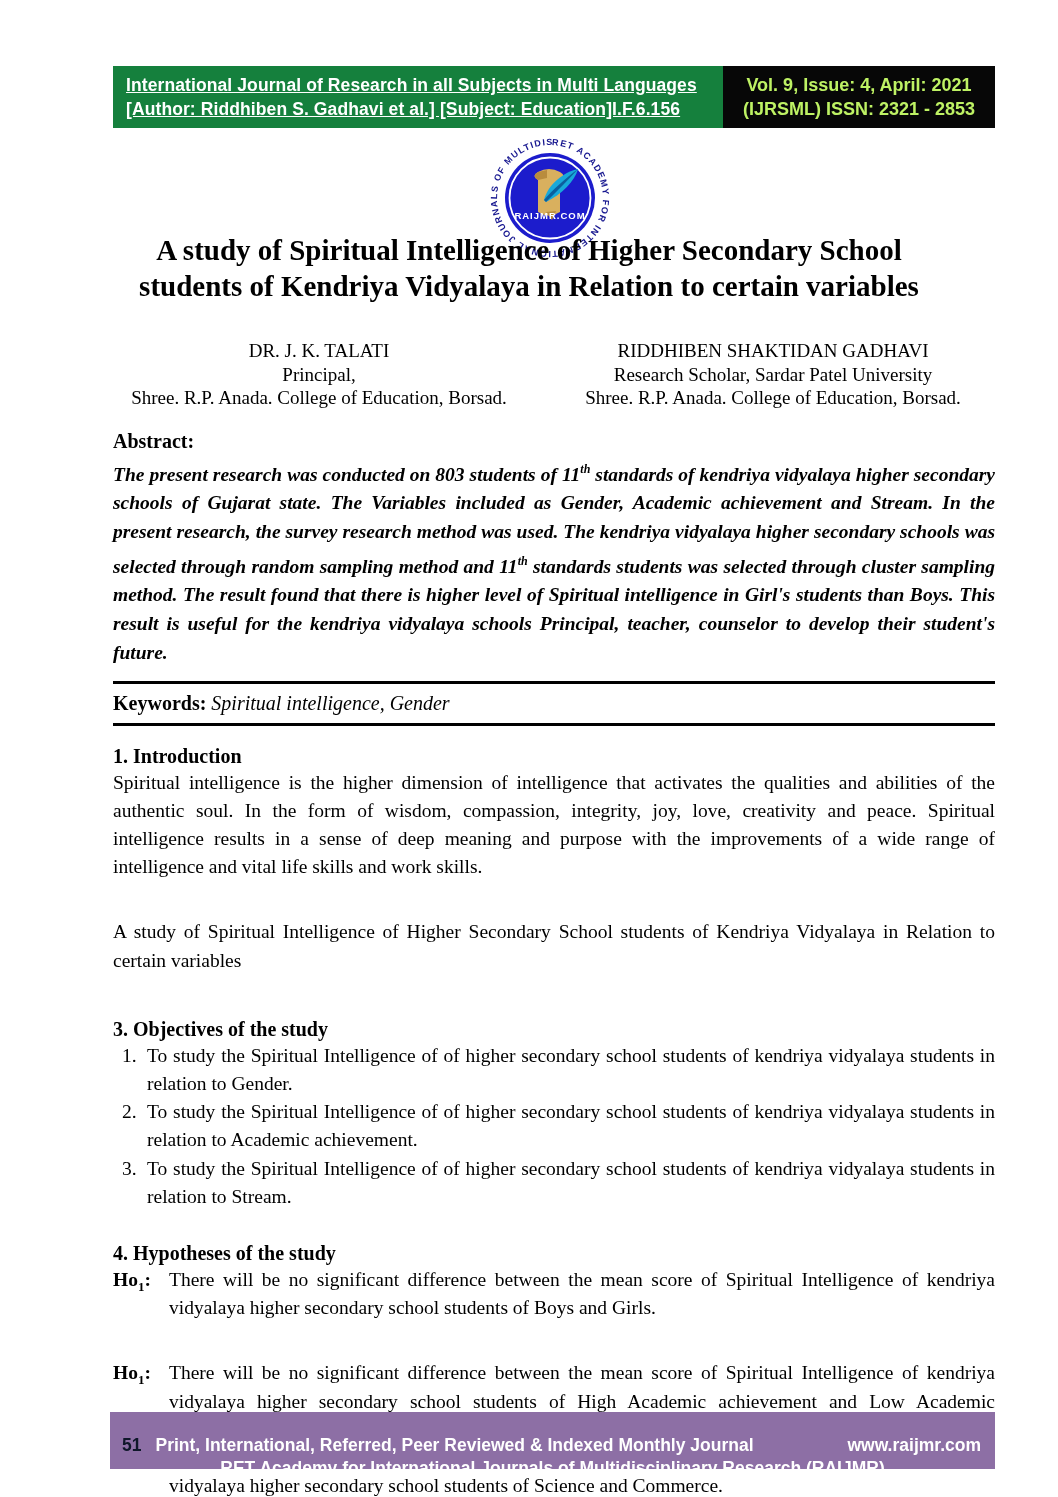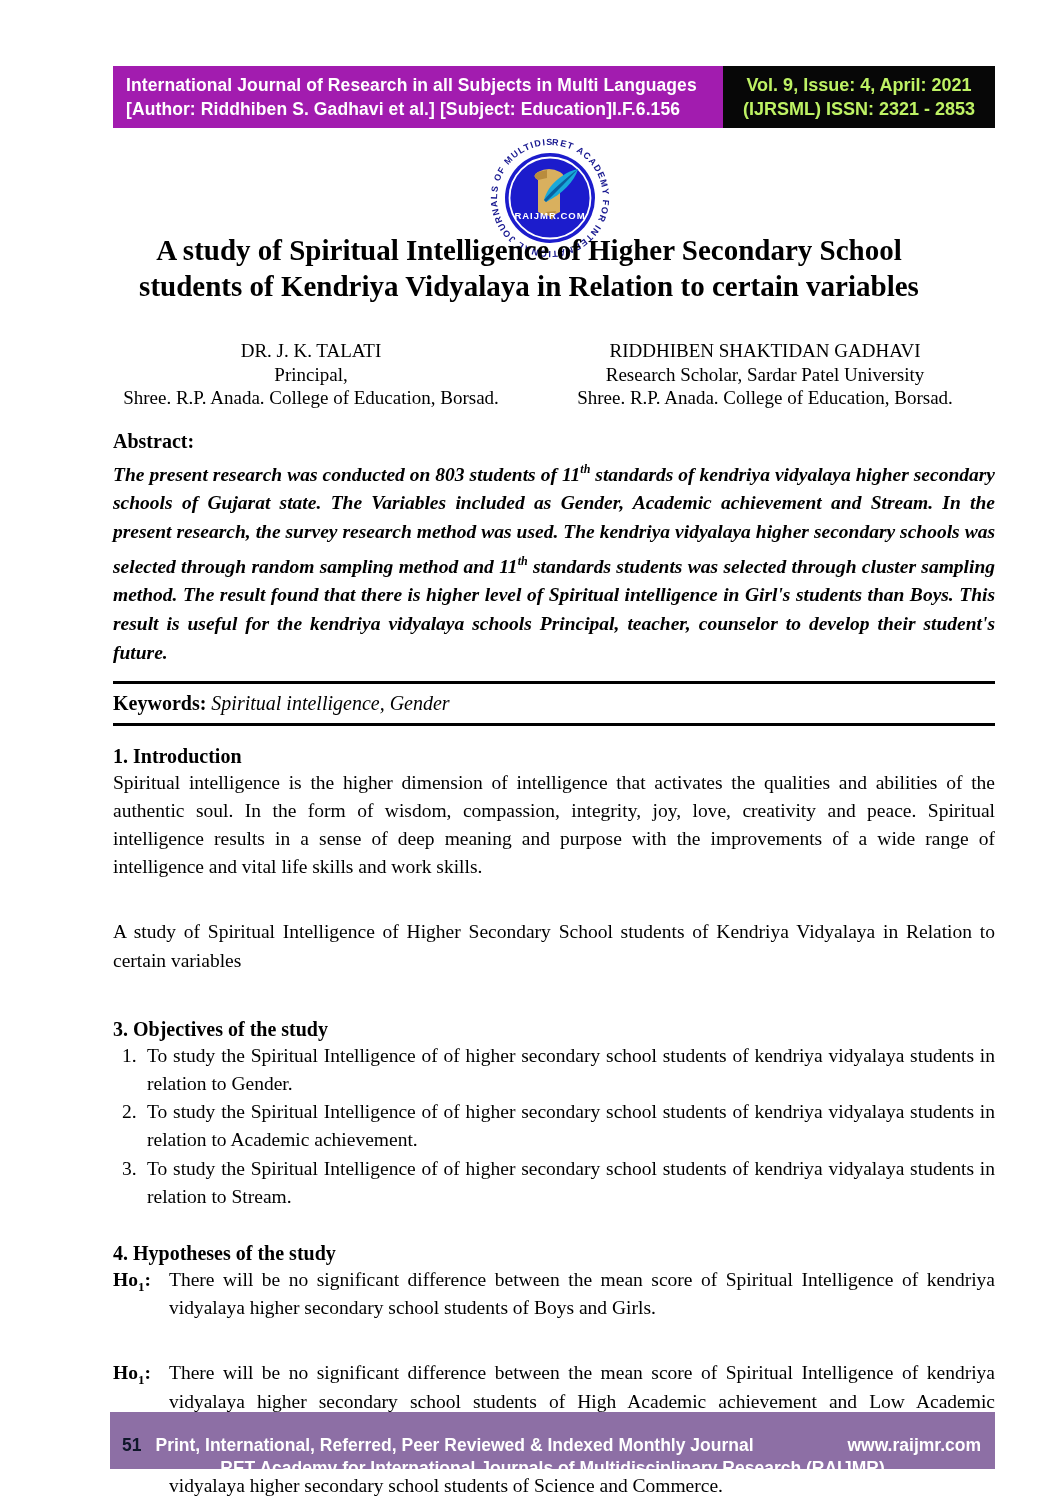--- a/index.html
+++ b/index.html
@@ -13,44 +13,45 @@
   }
 
   
   .header-band {
     position: absolute; left: 113px; top: 66px; width: 882px; height: 62px;
     display: flex;
     font-family: "Liberation Sans", sans-serif;
     font-weight: bold;
   }
   .header-left {
-    background: #a21caf; color: #fff; flex: 1;
+    background: #15803d; color: #fff; flex: 1;
     padding: 7px 8px 7px 13px;
     font-size: 17.5px; line-height: 24px;
     letter-spacing: 0.1px;
+    text-decoration: underline;
   }
   .header-right {
     background: #070707; color: #bef264; width: 272px;
     padding: 7px 6px; text-align: center;
     font-size: 18px; line-height: 24px;
   }
 
   
   .logo-wrap { position: absolute; left: 488px; top: 136px; width: 124px; height: 124px; }
 
   
   .paper-title {
     position: absolute; left: 60px; top: 232px; width: 938px;
     text-align: center; font-weight: bold;
     font-size: 29px; line-height: 36px;
   }
 
   
   .authors-row {
-    position: absolute; left: 84px; top: 339px; width: 908px;
+    position: absolute; left: 92px; top: 339px; width: 908px;
     display: flex;
   }
   .author-block { flex: 1; text-align: center; font-size: 19px; line-height: 23.5px; }
 
   
   .content {
     position: absolute; left: 113px; top: 428px; width: 882px;
     font-size: 19.5px;
   }
   .abstract-heading { font-weight: bold; font-size: 20px; line-height: 26px; }

